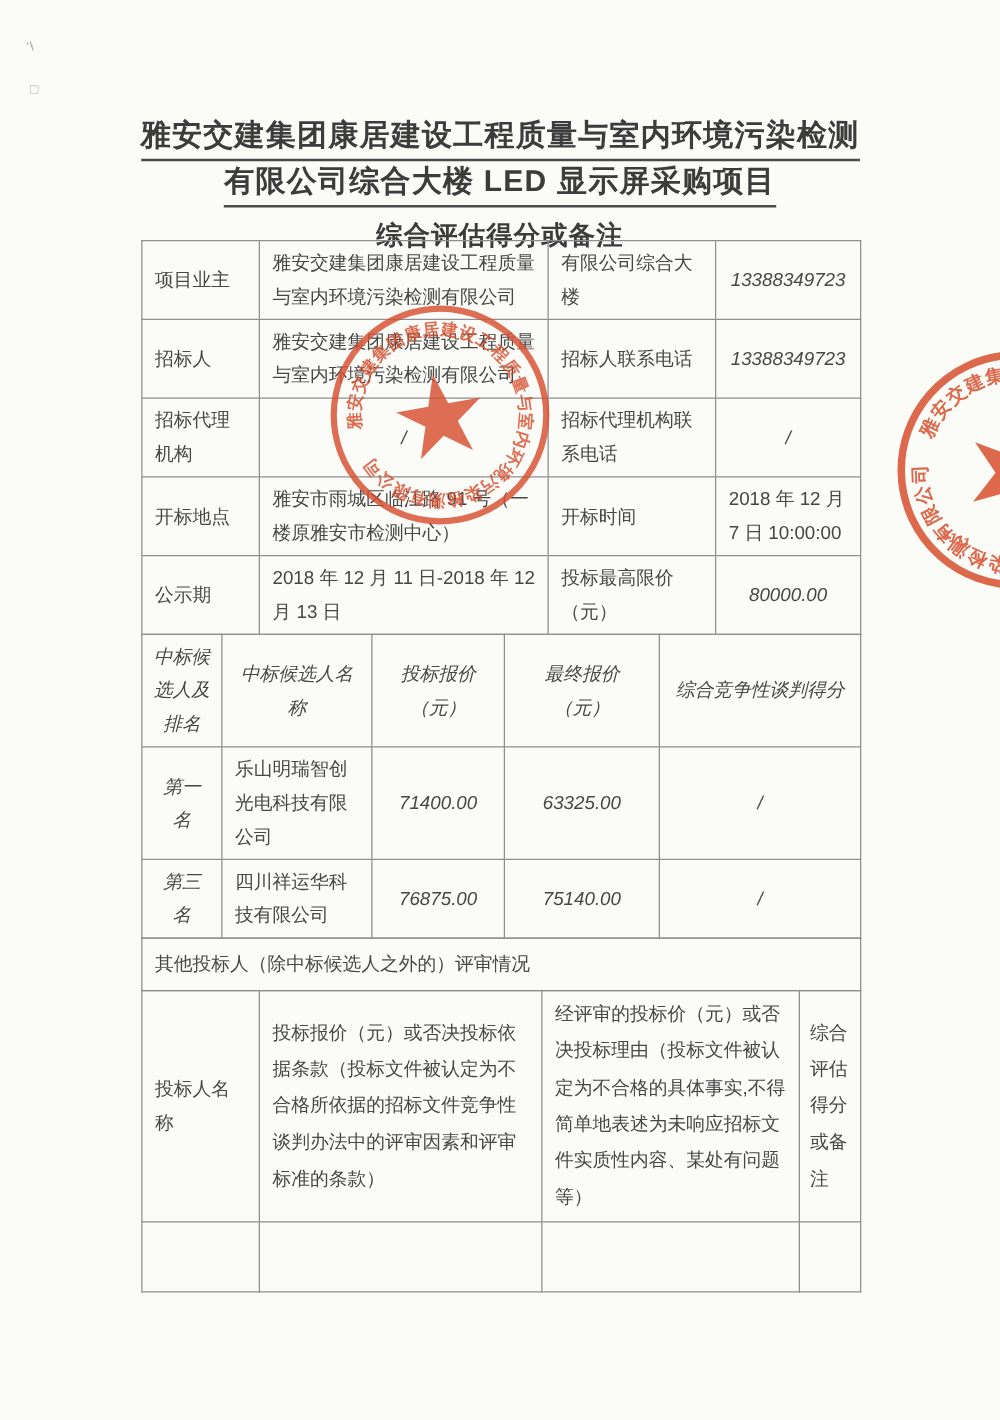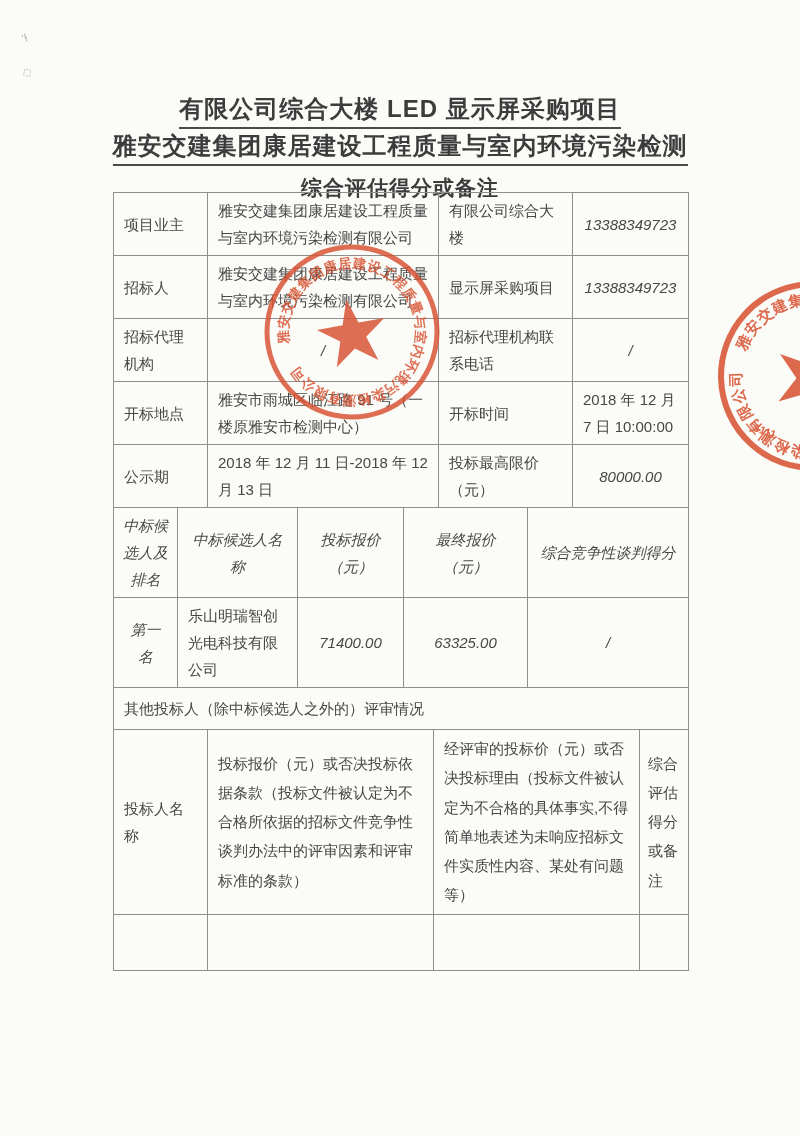--- a/index.html
+++ b/index.html
@@ -57,22 +57,22 @@
 </style>
 </head>
 <body>
 
 <div class="page">
 
   <div class="artifact" style="left:22px;top:32px;">ʻƚ</div>
   <div class="artifact artifact-2" style="left:24px;top:66px;">□</div>
 
   <div class="title-block">
+    <div class="title-line"><span class="u">雅安交建集团康居建设工程质量与室内环境污染检测</span></div>
     <div class="title-line"><span class="u">有限公司综合大楼 LED 显示屏采购项目</span></div>
-    <div class="title-line"><span class="u">雅安交建集团康居建设工程质量与室内环境污染检测</span></div>
     <div class="subtitle">综合评估得分或备注</div>
   </div>
 
   <div class="tbl-wrap">
 
     <table class="t">
       <colgroup>
           <col style="width:94px">
           <col style="width:231px">
           <col style="width:134px">
@@ -81,21 +81,21 @@
       <tbody>
       <tr style="height:58px">
         <td class="lbl">项目业主</td>
         <td class="val">雅安交建集团康居建设工程质量与室内环境污染检测有限公司</td>
         <td class="lbl">有限公司综合大楼</td>
         <td class="ctr">13388349723</td>
       </tr>
       <tr style="height:60px">
         <td class="lbl">招标人</td>
         <td class="val">雅安交建集团康居建设工程质量与室内环境污染检测有限公司</td>
-        <td class="lbl">显示屏采购项目</td>
+        <td class="lbl">招标人联系电话</td>
         <td class="ctr">13388349723</td>
       </tr>
       <tr style="height:58px">
         <td class="lbl">招标代理机构</td>
         <td class="ctr">/</td>
         <td class="lbl">招标代理机构联系电话</td>
         <td class="ctr">/</td>
       </tr>
       <tr style="height:60px">
         <td class="lbl">开标地点</td>
@@ -126,20 +126,27 @@
         <td class="ctr">中标候选人名称</td>
         <td class="ctr">投标报价（元）</td>
         <td class="ctr">最终报价（元）</td>
         <td class="ctr">综合竞争性谈判得分</td>
       </tr>
       <tr style="height:60px">
         <td class="ctr">第一名</td>
         <td class="val">乐山明瑞智创光电科技有限公司</td>
         <td class="ctr">71400.00</td>
         <td class="ctr">63325.00</td>
+        <td class="ctr">/</td>
+      </tr>
+      <tr style="height:62px">
+        <td class="ctr">第三名</td>
+        <td class="val">四川祥运华科技有限公司</td>
+        <td class="ctr">76875.00</td>
+        <td class="ctr">75140.00</td>
         <td class="ctr">/</td>
       </tr>
     </tbody>
       </table>
 
     <table class="t">
       <colgroup>
           <col style="width:575px">
         </colgroup>
       <tbody>

